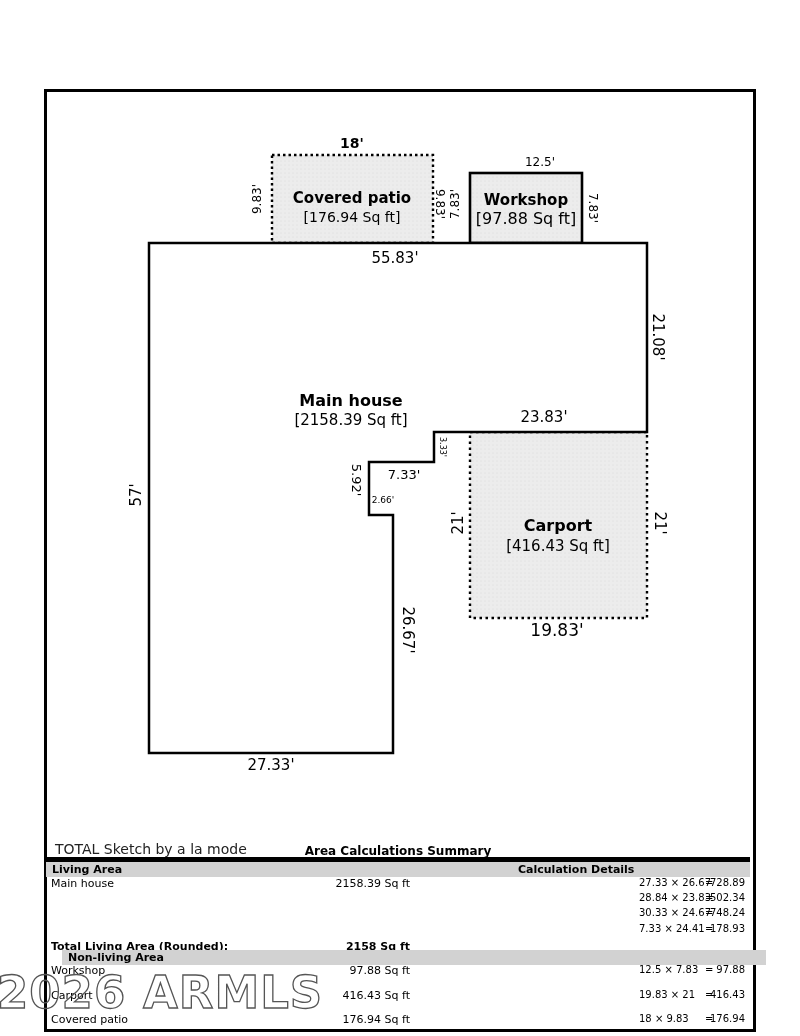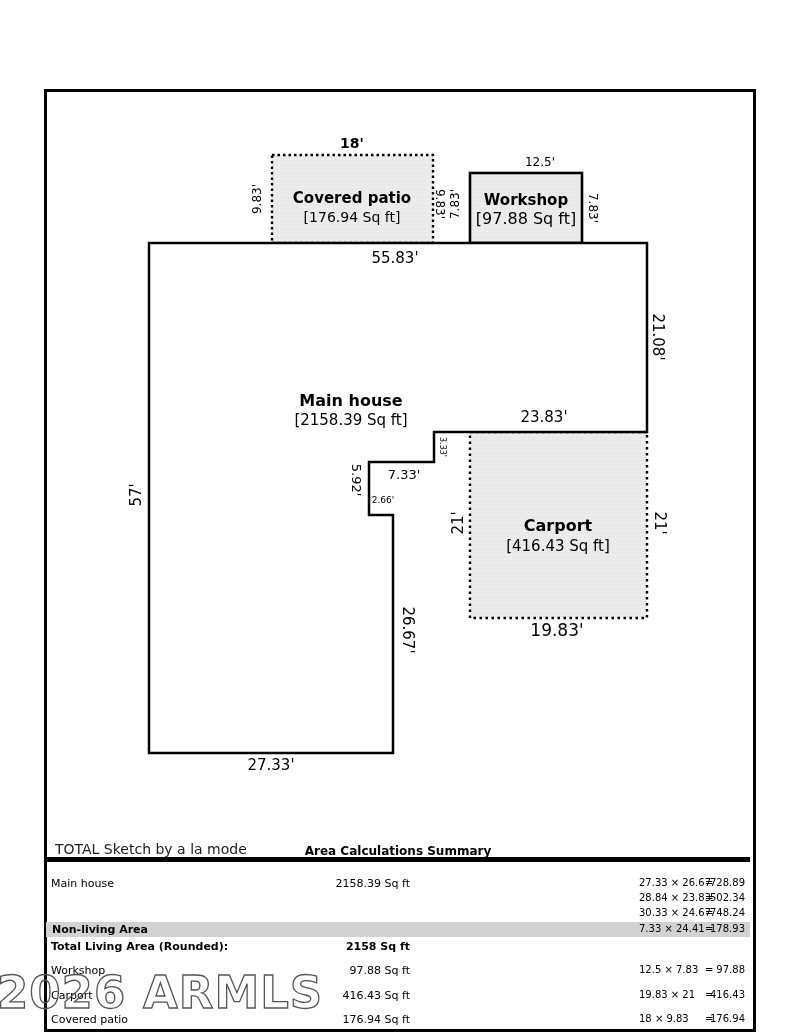--- a/index.html
+++ b/index.html
@@ -96,28 +96,32 @@
       <span class="vlabel cw" style="left: 659px; top: 523px; font-size: 15px;">21'</span>
       <span class="hlabel" style="left: 557px; top: 630px; font-size: 17px;">19.83'</span>
       <span class="hlabel" style="left: 271px; top: 765px; font-size: 15px;">27.33'</span>
     </div>
 
 
   <div class="sum-branding">TOTAL Sketch by a la mode</div>
   <div class="sum-heading">Area Calculations Summary</div>
   <div class="sum-bar"></div>
 
+  <div class="sum-band" style="top:862px;">
+    <span class="band-label">Living Area</span>
+    <span class="band-label2">Calculation Details</span>
+  </div>
 
   <div class="cell-name" style="top:877px;">Main house</div>
   <div class="cell-sqft" style="top:877px;">2158.39 Sq ft</div>
 
   <div class="cell-name bold" style="top:940px;">Total Living Area (Rounded):</div>
   <div class="cell-sqft bold" style="top:940px;">2158 Sq ft</div>
 
-  <div class="sum-band" style="top:922px;">
+  <div class="sum-band" style="top:950px;margin-left:16px;">
     <span class="band-label">Non-living Area</span>
   </div>
 
   <div id="rows-layer">
       <div class="calc-line" style="top: 877px;">
         <span class="expr">27.33 × 26.67</span>
         <span class="eq">=</span>
         <span class="val">728.89</span>
       </div>
       <div class="calc-line" style="top: 892.2px;">

